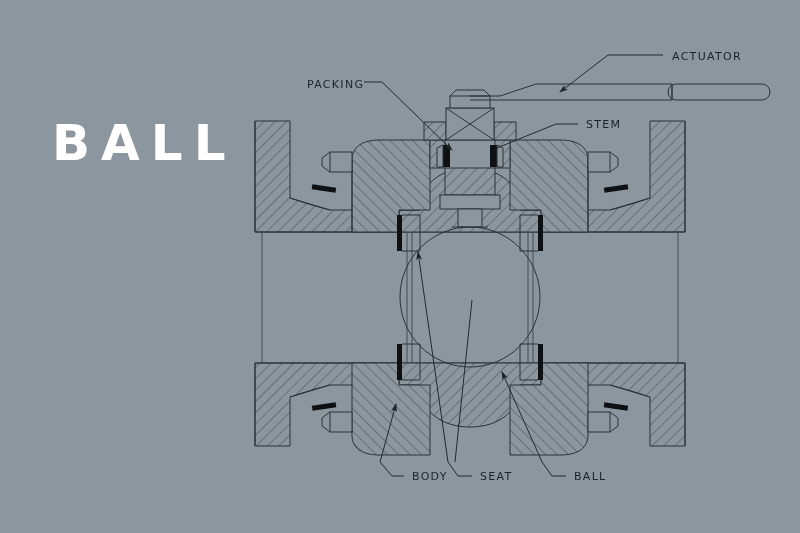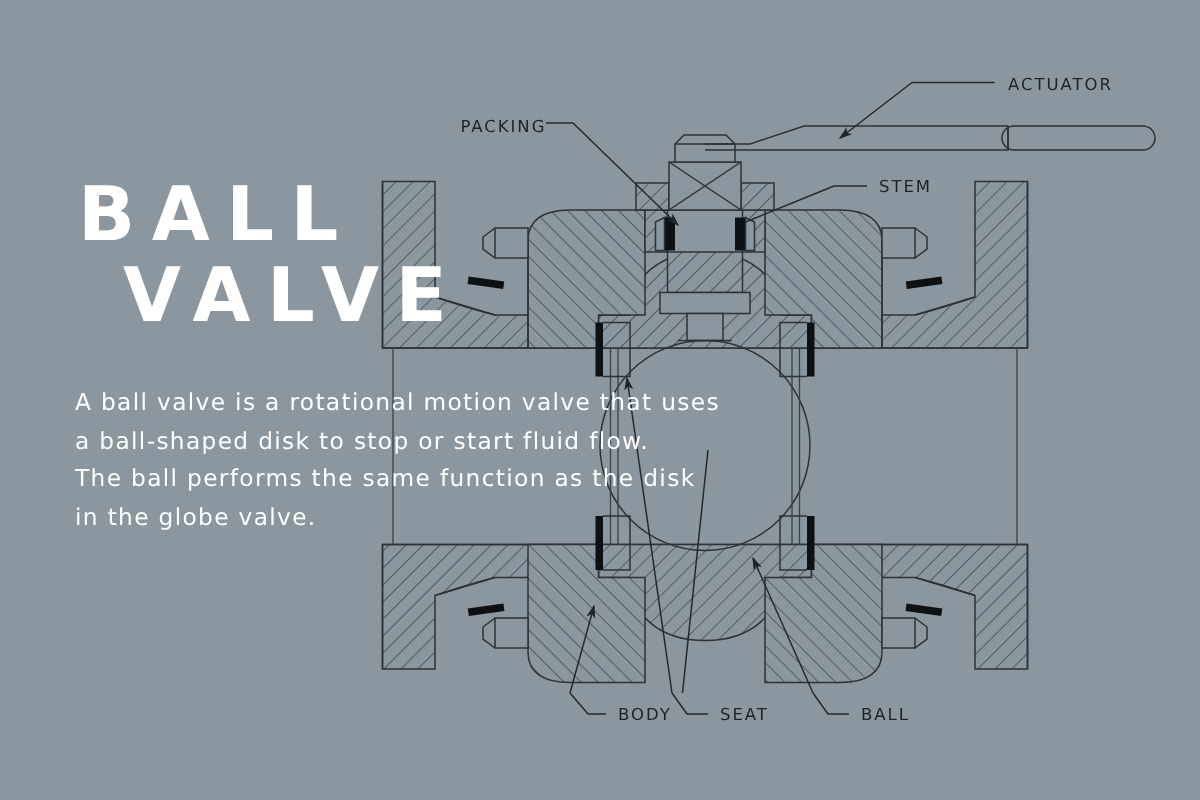--- a/index.html
+++ b/index.html
@@ -198,23 +198,16 @@
     <text class="lbl" x="307" y="88">PACKING</text>
     <text class="lbl" x="672" y="60">ACTUATOR</text>
     <text class="lbl" x="586" y="128">STEM</text>
     <text class="lbl" x="412" y="480">BODY</text>
     <text class="lbl" x="480" y="480">SEAT</text>
     <text class="lbl" x="574" y="480">BALL</text>
   </svg>
 
   <div class="title-block">
     <div class="title-line">BALL</div>
-    <div class="title-line indent">VALVE</div>
   </div>
 
-  <div class="desc">
-    <div>A ball valve is a rotational motion valve that uses</div>
-    <div>a ball-shaped disk to stop or start fluid flow.</div>
-    <div>The ball performs the same function as the disk</div>
-    <div>in the globe valve.</div>
-  </div>
 
 </div>
 
 </body></html>

